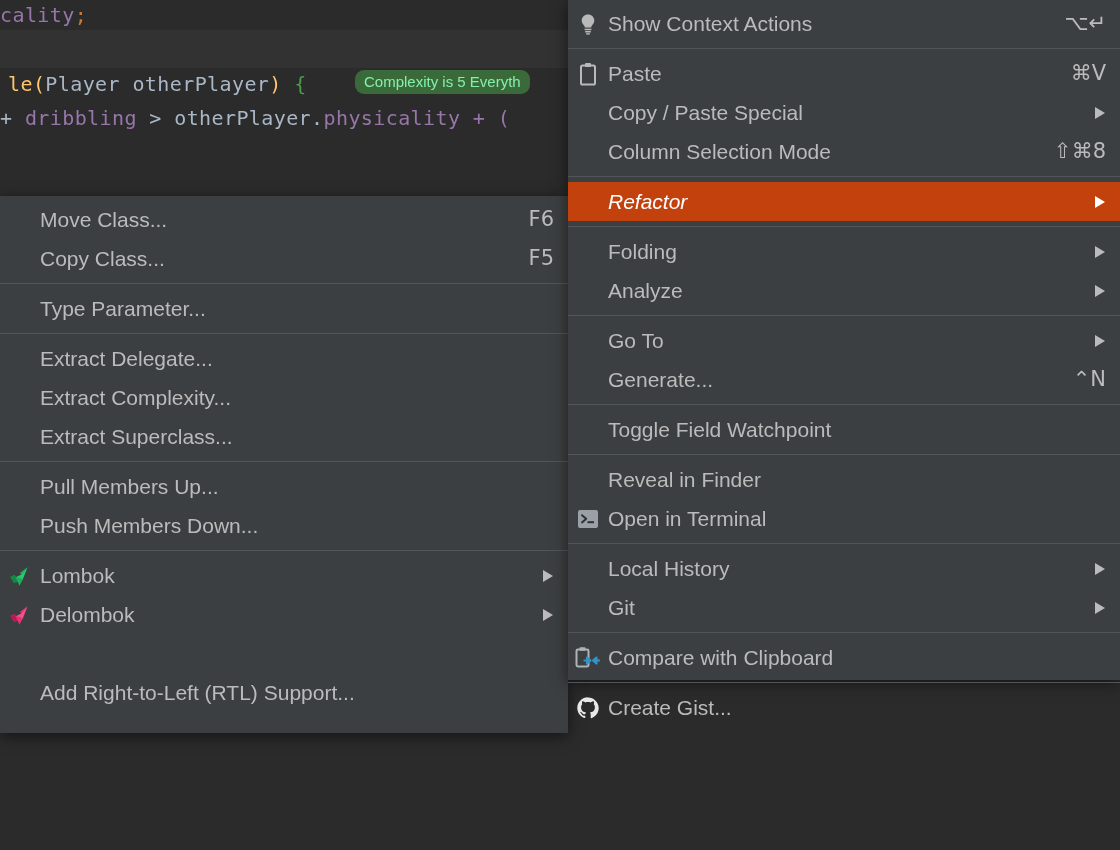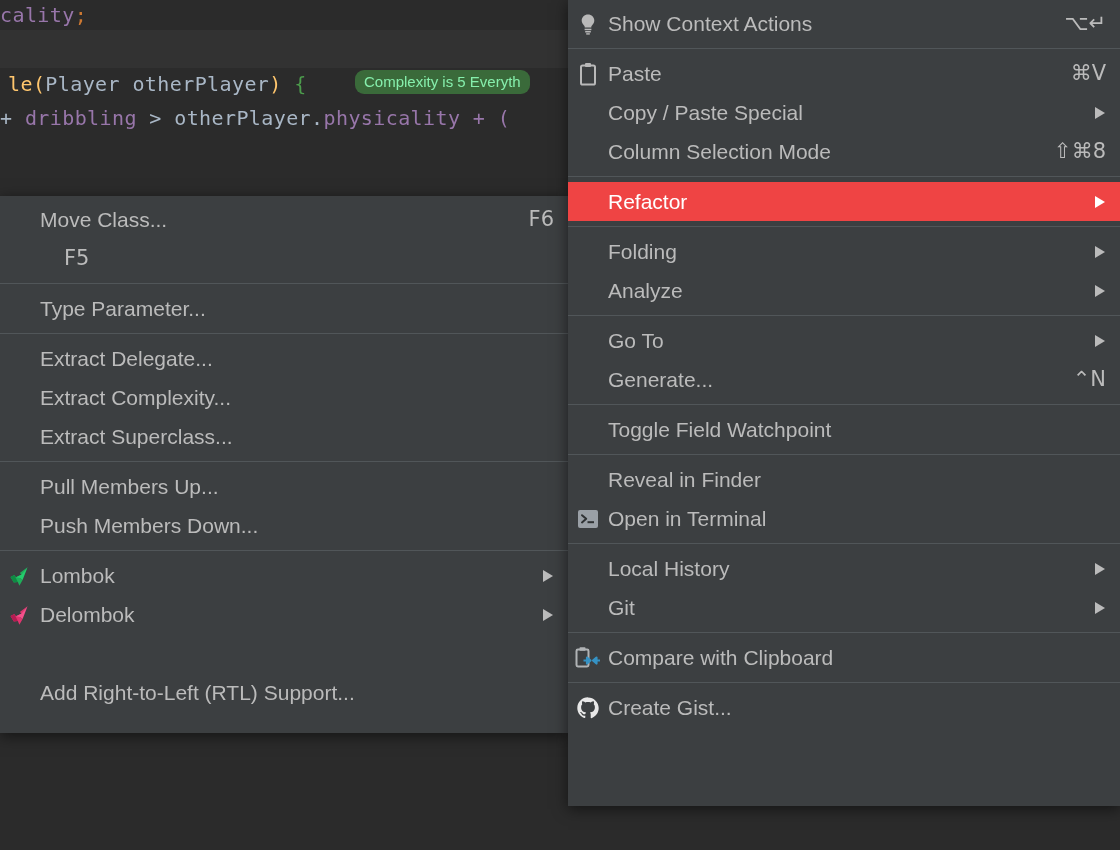--- a/index.html
+++ b/index.html
@@ -69,21 +69,21 @@
   #submenu-refactor {
     left: 0;
     top: 196px;
     width: 568px;
     padding: 4px 0 21px 0;
   }
   #menu-context {
     left: 568px;
     top: 0;
     width: 552px;
-    height: 806px;
+    height: 680px;
     padding: 4px 0 0 0;
     box-sizing: border-box;
   }
 
   .mi {
     position: relative;
     display: flex;
     align-items: center;
     height: 39px;
     padding: 0 14px 0 0;
@@ -116,21 +116,22 @@
   .mi .arrow {
     width: 16px;
     min-width: 16px;
     display: flex;
     justify-content: flex-end;
     align-items: center;
     padding-left: 24px;
   }
   .mi .arrow svg { display: block; }
   .mi.selected {
-    background: #ef4444;
+    background: #c2410c;
+    font-style: italic;
   }
   .mi.selected .label { color: #ffffff; }
   .mi.selected .arrow svg polygon { fill: #ffffff; }
 
   .sep {
     height: 1px;
     background: #515659;
     margin: 5px 0 5px 0;
   }
   #submenu-refactor .sep { margin: 5px 0 5px 0; }
@@ -154,20 +155,21 @@
 </div>
 
 <div class="menu" id="submenu-refactor">
     <div class="mi">
       <div class="icon-slot"></div>
       <div class="label">Move Class...</div>
       <div class="accel">F6</div>
     </div>
     <div class="mi">
       <div class="icon-slot"></div>
+      <div class="label">Copy Class...</div>
       <div class="accel">F5</div>
     </div>
     <div class="sep"></div>
     <div class="mi">
       <div class="icon-slot"></div>
       <div class="label">Type Parameter...</div>
     </div>
     <div class="sep"></div>
     <div class="mi">
       <div class="icon-slot"></div>

